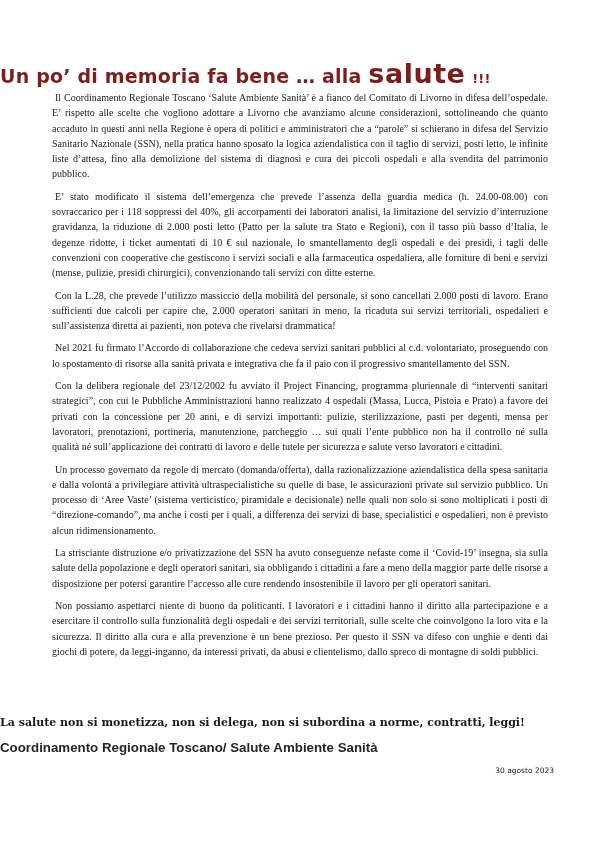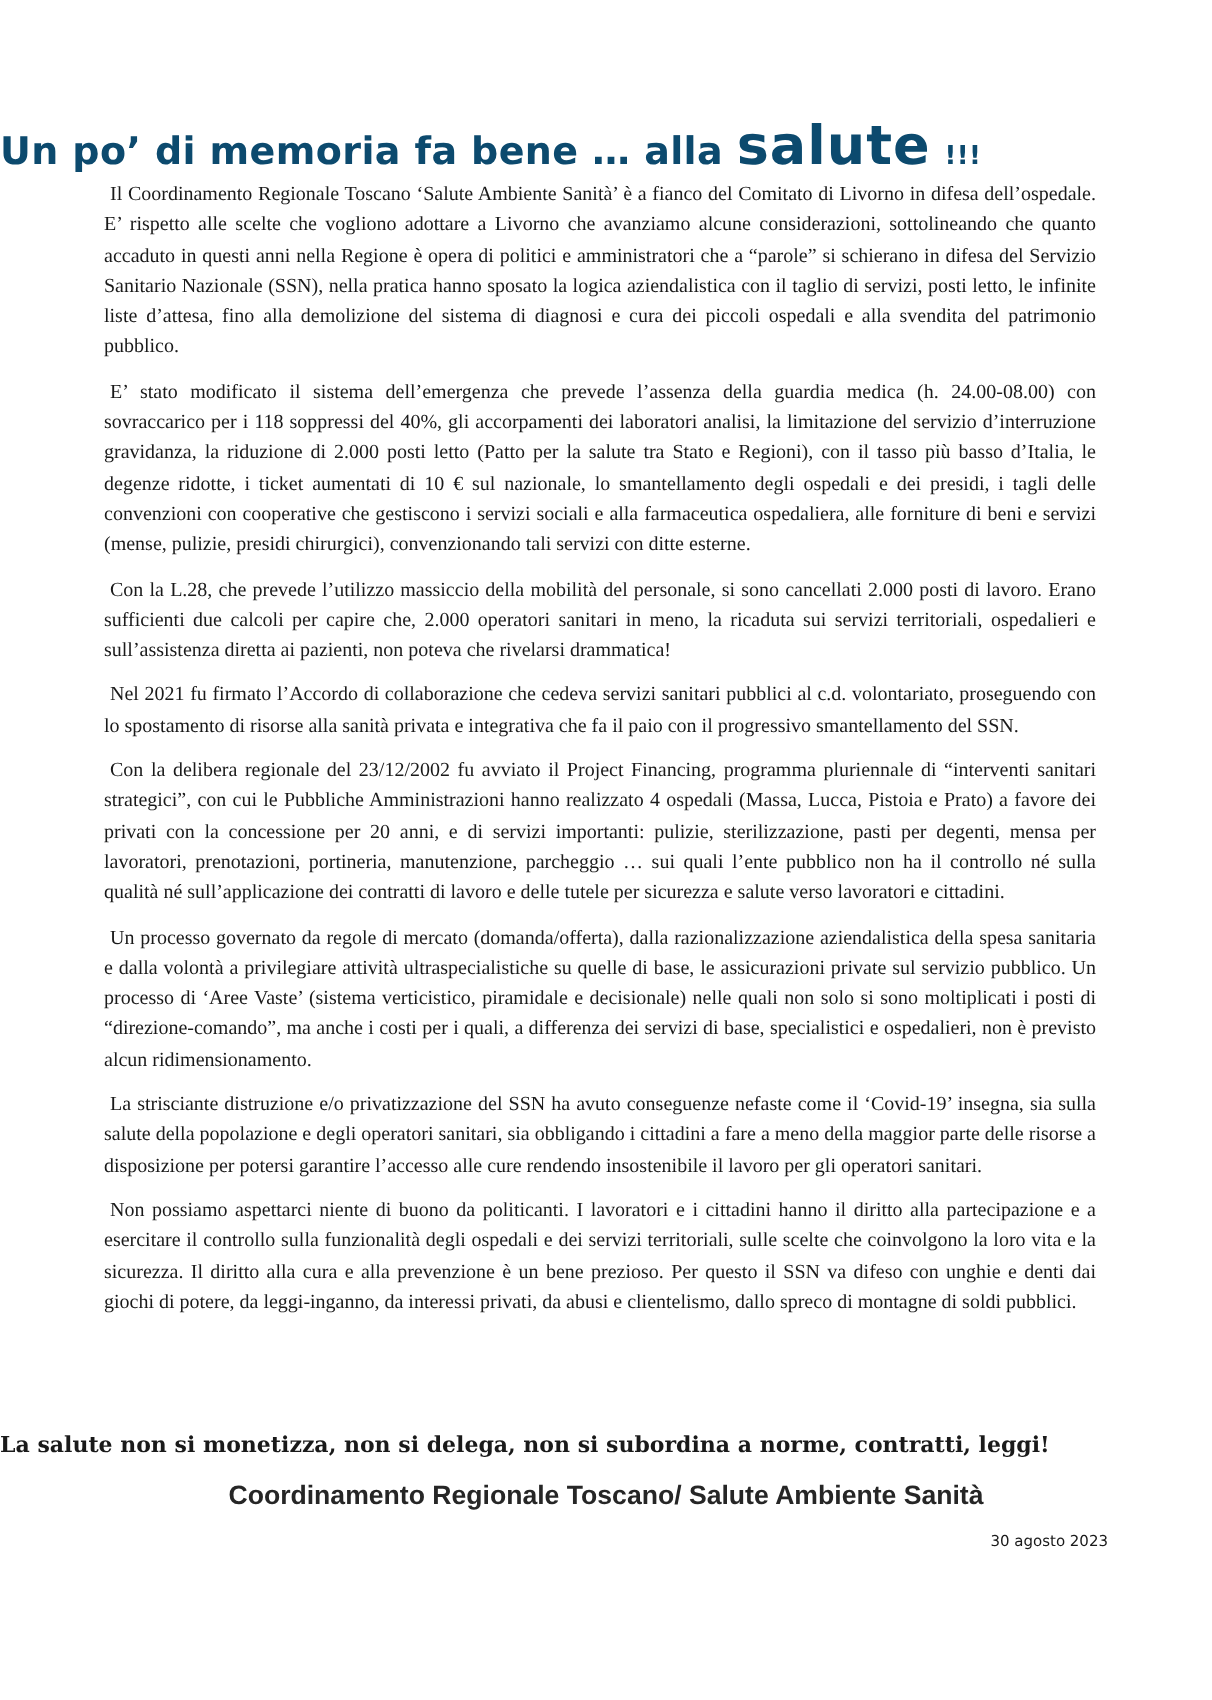--- a/index.html
+++ b/index.html
@@ -1,37 +1,37 @@
 <!DOCTYPE html>
 <html><head>
 <meta charset="utf-8">
 <style>
   html, body { margin: 0; padding: 0; background: #ffffff; }
   body { width: 606px; height: 850px; overflow: hidden; position: relative; color: #1a1a1a; }
   .page { position: absolute; left: 0; top: 0; width: 606px; height: 850px; background: #ffffff; }
   .title {
     position: absolute; left: 0; top: 58px; width: 490px; text-align: left;
     font-family: "DejaVu Sans", sans-serif; font-weight: bold; font-size: 19px;
-    letter-spacing: 0.2px; color: #0c4a6e; white-space: nowrap;
+    letter-spacing: 0.2px; color: #7f1d1d; white-space: nowrap;
   }
   .title .big { font-size: 27px; letter-spacing: 0.5px; }
   .title .excl { font-size: 13px; }
   .body {
     position: absolute; left: 52px; top: 90px; width: 496px;
     font-family: Liberation Serif, serif; font-size: 10px; line-height: 15.3px;
     color: #1a1a1a; text-align: justify;
   }
   .body p { margin: 0 0 7px 0; text-indent: 3px; }
   .closing {
     position: absolute; left: 0; top: 716px; width: 487px; text-align: center;
     font-family: "DejaVu Serif", serif; font-weight: bold; font-size: 11px; color: #1a1a1a;
     white-space: nowrap;
   }
   .signature {
-    position: absolute; left: 0; top: 740px; width: 606px; text-align: center;
+    position: absolute; left: 0; top: 740px; width: 606px; text-align: left;
     font-family: "Liberation Sans", sans-serif; font-weight: bold; font-size: 13.3px; color: #262626;
     white-space: nowrap;
   }
   .date {
     position: absolute; right: 52px; top: 766px;
     font-family: "DejaVu Sans", sans-serif; font-size: 7.5px; color: #1a1a1a; white-space: nowrap;
   }
 </style>
 </head>
 <body>

